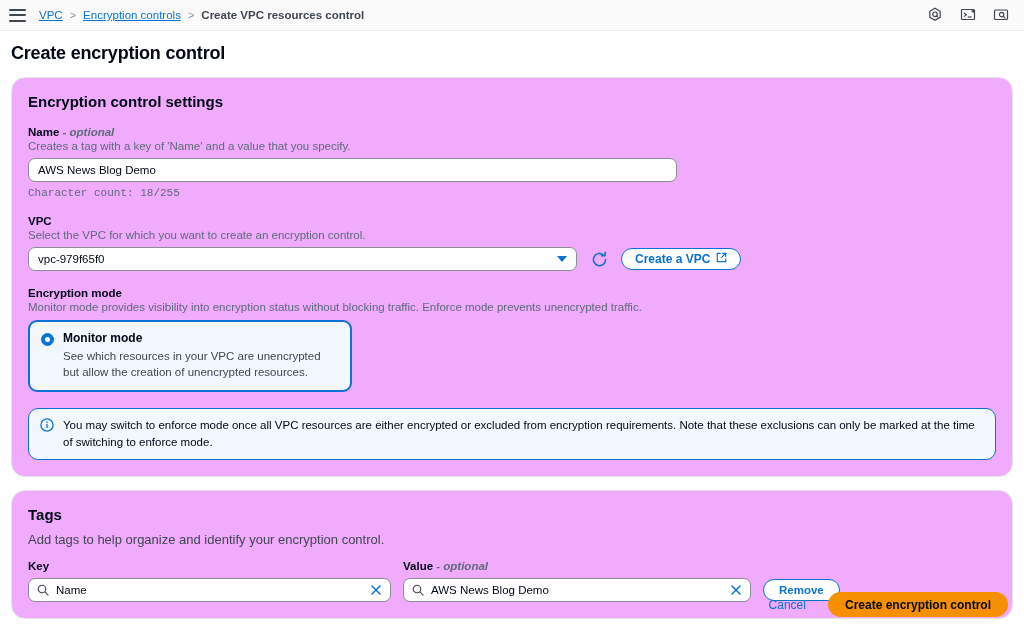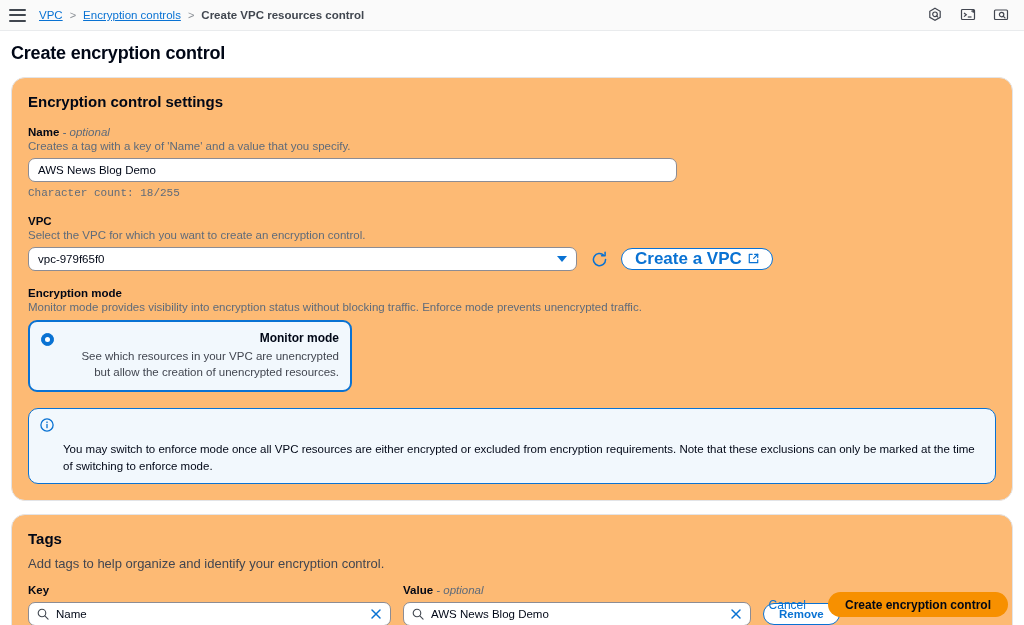--- a/index.html
+++ b/index.html
@@ -42,31 +42,31 @@
   .ticon { width: 18px; height: 18px; display:flex; align-items:center; justify-content:center; cursor: pointer; }
 
   
   .pagehead { padding: 12px 11px 0 11px; }
   .pagetitle { font-size: 18px; font-weight: bold; letter-spacing: -0.2px; color: #000716; margin: 0; }
   .pagedesc { font-size: 11.5px; color: #424650; margin-top: 6px; }
 
   
   .card {
     margin: 13px 11px 0 11px;
-    background: #fdba74;
+    background: #f0abfc;
     border: 1px solid #e3e4e7;
     border-radius: 14px;
     padding: 15px 16px 16px 16px;
   }
   .card-title { font-size: 15px; font-weight: bold; color: #000716; }
   .card-sub { font-size: 13px; color: #424650; margin-top: 9px; }
 
   .field { margin-top: 16px; }
   .flabel { font-size: 11.5px; font-weight: bold; color: #000716; }
-  .flabel .opt { font-weight: normal; font-style: italic; color: #5f6b7a; margin-top: 16px; }
+  .flabel .opt { font-weight: bold; font-style: italic; color: #5f6b7a; margin-top: 16px; }
   .fdesc { font-size: 11.5px; color: #5f6b7a; margin-top: 2px; }
 
   .input {
     margin-top: 6px;
     height: 24px;
     border: 1px solid #8c8c94;
     border-radius: 7px;
     background: #fff;
     display: flex; align-items: center;
     padding: 0 9px;
@@ -83,26 +83,26 @@
     display: flex; align-items: center; justify-content: space-between;
     padding: 0 9px; font-size: 11.5px; color: #000716; cursor: pointer;
   }
   .caret { width: 0; height: 0; border-left: 5px solid transparent; border-right: 5px solid transparent; border-top: 6px solid #0972d3; }
 
   .refresh-btn { width: 20px; height: 20px; cursor: pointer; display:flex; align-items:center; justify-content:center; }
 
   .btn-link-outline {
     border: 1px solid #0972d3; color: #0972d3; background: #fff;
     border-radius: 16px; height: 22px; padding: 0 13px;
-    font-size: 17px; font-weight: bold; cursor: pointer;
+    font-size: 12px; font-weight: bold; cursor: pointer;
     display: inline-flex; align-items: center; gap: 6px; white-space: nowrap;
   }
 
   
-  .tiles { display: flex; gap: 6px; margin-top: 7px; text-align: right; }
+  .tiles { display: flex; gap: 6px; margin-top: 7px; }
   .tile {
     width: 324px; border-radius: 9px; padding: 9px 11px 10px 11px;
     display: flex; gap: 9px; cursor: pointer;
   }
   .tile.selected { border: 2px solid #0972d3; background: #f2f8fd; }
   .tile.disabled { border: 2px solid #ebebf0; background: #ebebf0; cursor: default; }
   .radio-outer {
     width: 13px; height: 13px; border-radius: 50%;
     flex: 0 0 13px; margin-top: 2px;
     display:flex; align-items:center; justify-content:center;
@@ -120,21 +120,21 @@
 
   
   .alert {
     margin-top: 16px;
     border: 1px solid #0972d3;
     background: #f2f8fd;
     border-radius: 10px;
     padding: 8px 11px 9px 11px;
     display: flex; gap: 9px;
   }
-  .alert-text { font-size: 11.5px; color: #000716; line-height: 1.45; margin-top: 24px; }
+  .alert-text { font-size: 11.5px; color: #000716; line-height: 1.45; }
 
   
   .tagrow { display: flex; align-items: flex-end; gap: 12px; margin-top: 13px; }
   .tagcol-key { width: 363px; }
   .tagcol-val { width: 348px; }
   .searchbox {
     margin-top: 6px; height: 24px;
     border: 1px solid #8c8c94; border-radius: 7px; background: #fff;
     display: flex; align-items: center; padding: 0 8px; gap: 7px;
     font-size: 11.5px; color: #000716;

